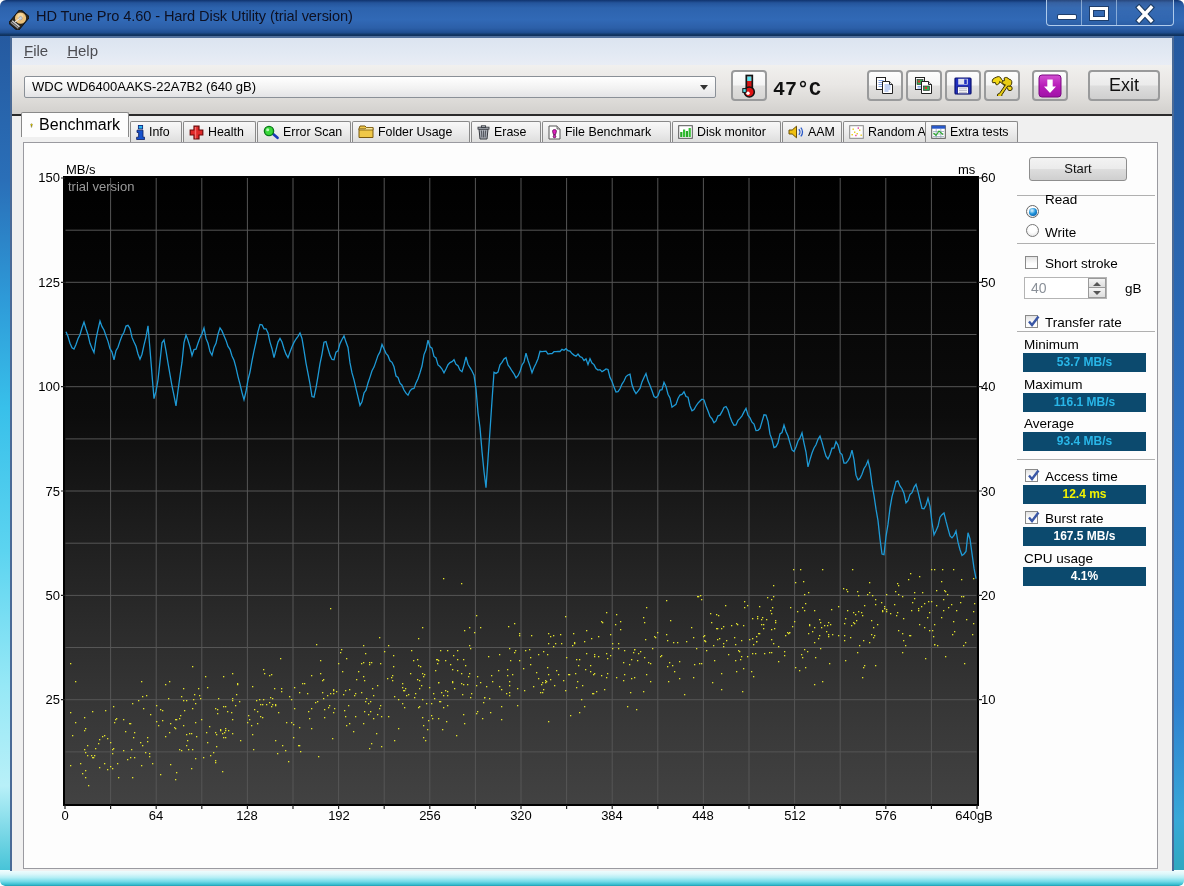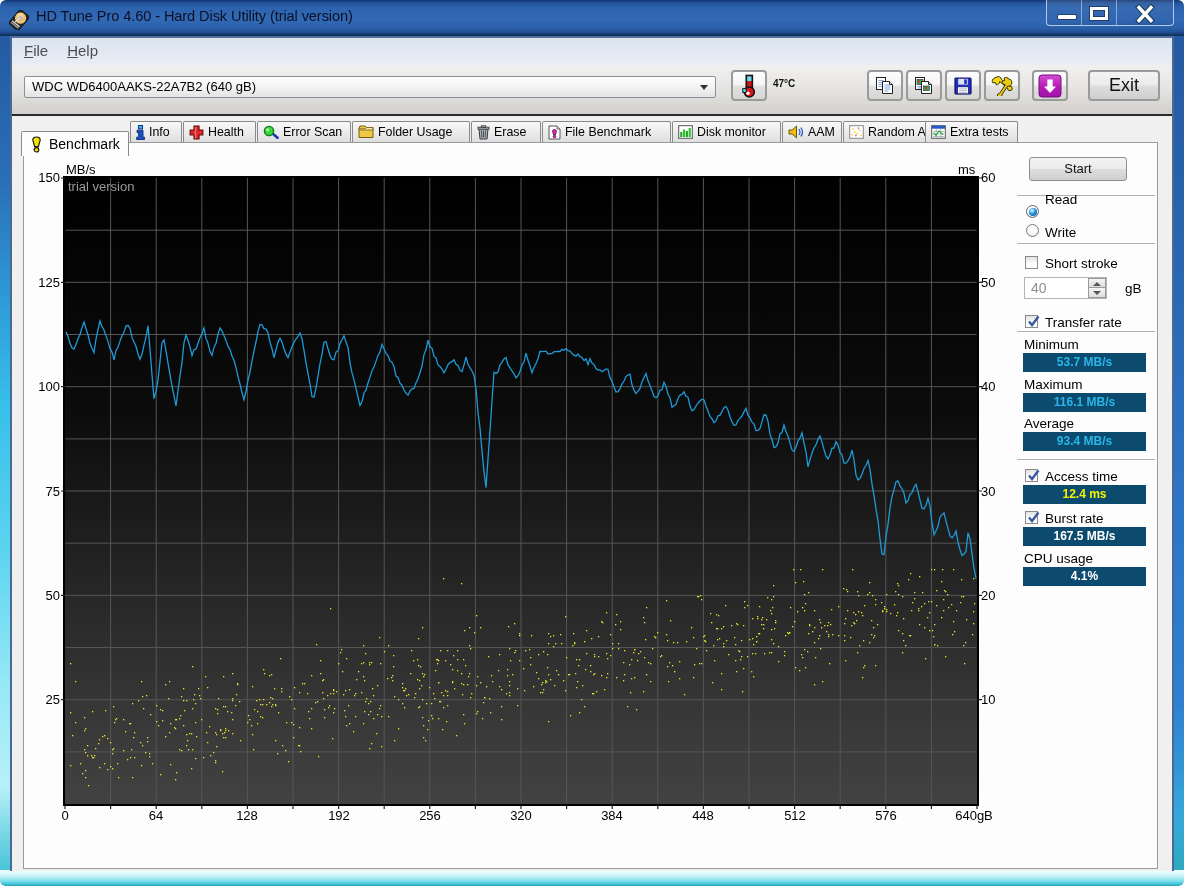--- a/index.html
+++ b/index.html
@@ -34,29 +34,29 @@
 #toolbar{left:12px;top:65px;width:1160px;height:49px;
   background:linear-gradient(180deg,#f1f0ee 0%,#e9e7e5 40%,#dddbd8 72%,#d2d0cd 100%);}
 #tbline{left:12px;top:114px;width:1160px;height:2px;background:#2b2b2b;}
 #combo{left:24px;top:76px;width:692px;height:22px;border:1px solid #8a9097;border-radius:2px;
   background:linear-gradient(180deg,#ffffff,#f2f2f2 55%,#e4e4e6);font-size:13px;color:#000;
   line-height:20px;padding-left:7px;}
 #combo .arr{position:absolute;right:7px;top:8px;width:0;height:0;
   border-left:4px solid transparent;border-right:4px solid transparent;border-top:5px solid #333;}
 .tbtn{border:2px solid #999a9b;border-radius:4px;
   background:linear-gradient(180deg,#fdfdfd 0%,#f4f4f4 48%,#e2e1e0 52%,#d6d5d3 100%);}
-#temp-lbl{left:773px;top:78px;font-size:10px;font-weight:bold;color:#111;}
+#temp-lbl{left:773px;top:78px;font-size:20px;font-weight:bold;color:#111;font-family:Liberation Mono, monospace;}
 
 .tab{top:121px;height:21px;overflow:hidden;background:linear-gradient(180deg,#f8f8f8,#ececec 50%,#dededd);
   border:1px solid #898989;border-bottom:none;border-radius:2px 2px 0 0;
   font-size:12.4px;color:#000;display:flex;align-items:center;padding:0 5px;}
 .tab svg{margin-right:4px;}
-#tab-active{left:21px;top:131px;width:108px;height:25px;background:#fdfdfd;z-index:5;
+#tab-active{left:21px;top:112px;width:108px;height:25px;background:#fdfdfd;z-index:5;
   border:1px solid #898989;border-bottom:none;border-radius:2px 2px 0 0;
-  font-size:14px;display:flex;align-items:center;padding:0 8px;}
+  font-size:16px;display:flex;align-items:center;padding:0 8px;}
 #tab-active svg{margin-right:6px;}
 
 #panel{left:23px;top:142px;width:1135px;height:727px;background:#fdfdfd;
   border:1px solid #9a9aa0;}
 
 .btn7{border:1px solid #8e8e8e;border-radius:3px;
   background:linear-gradient(180deg,#f3f3f3 0%,#ebebeb 48%,#dddddd 52%,#cfcfcf 100%);}
 #start-btn{left:1029px;top:157px;width:98px;height:24px;font-size:13px;color:#111;
   text-align:center;line-height:22px;}
 .sep{height:1px;background:#b0b0b0;left:1017px;width:138px;}

